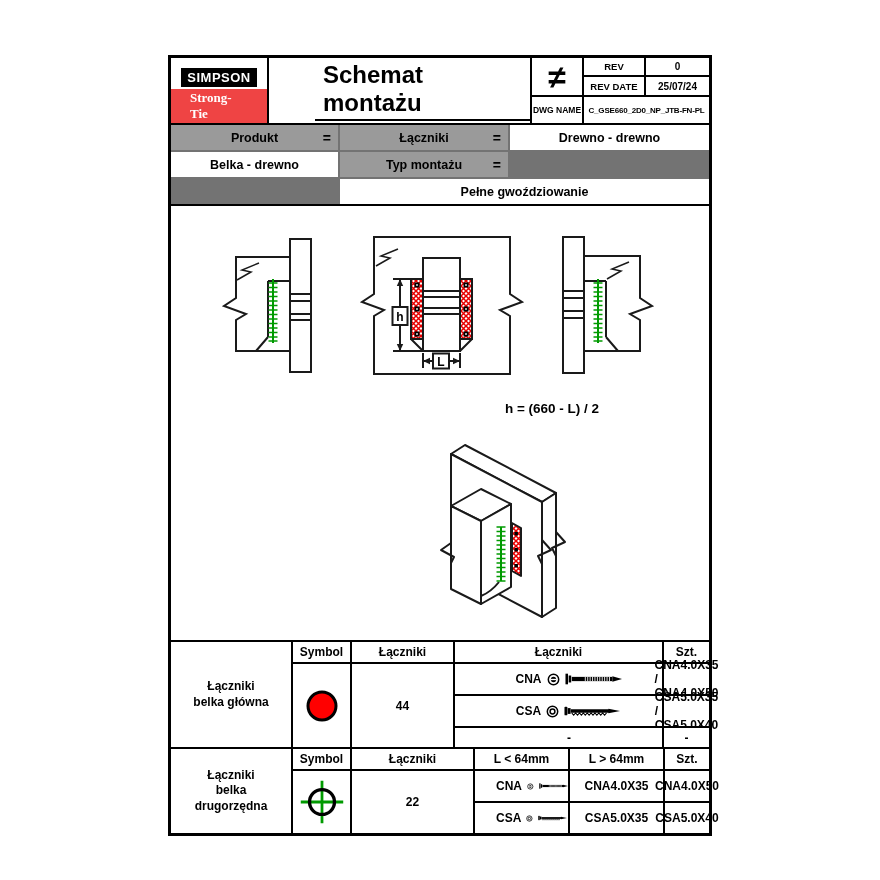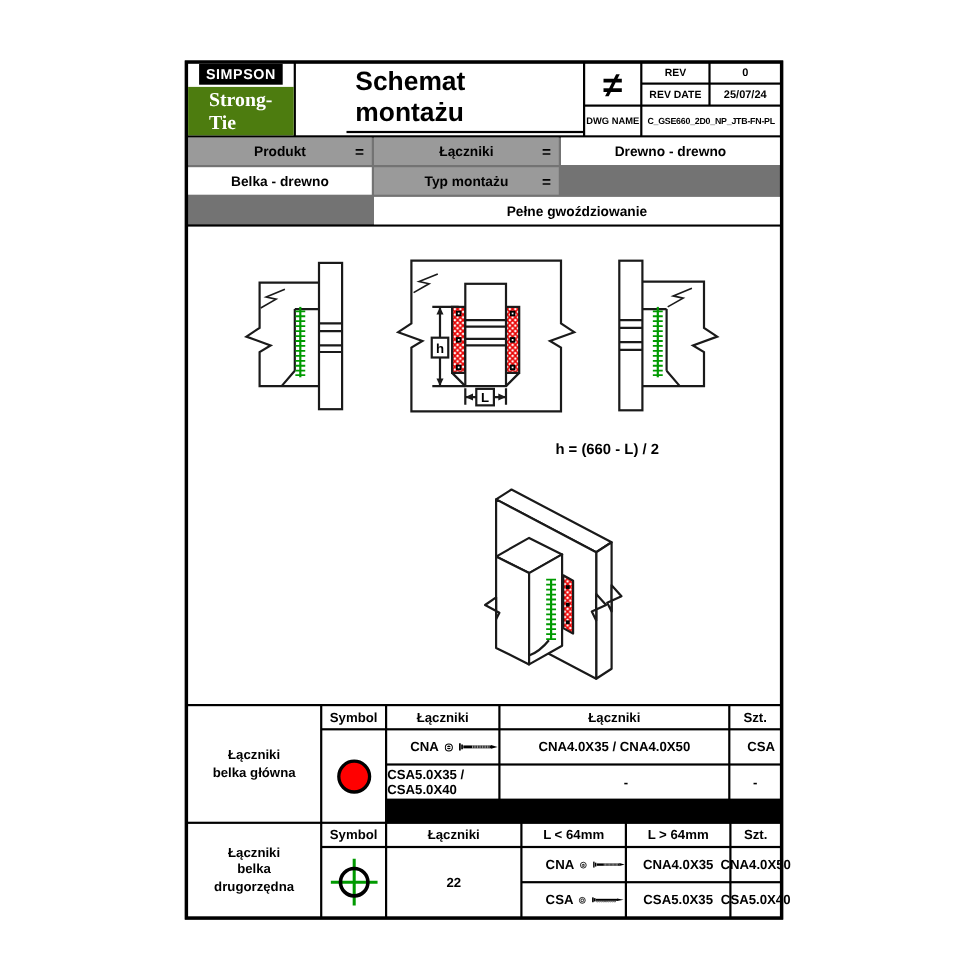--- a/index.html
+++ b/index.html
@@ -4,22 +4,22 @@
 <style>
   html,body{margin:0;padding:0;background:#fff;}
   .canvas{position:relative;width:880px;height:880px;background:#fff;overflow:hidden;
           font-family:"Liberation Sans",sans-serif;color:#000;}
   .doc{position:absolute;left:168px;top:55px;width:544px;height:781px;box-sizing:border-box;
        background:#000;border:3px solid #000;display:flex;flex-direction:column;gap:2px;}
 
   
   .titleblock{flex:0 0 60px;display:grid;grid-template-columns:96px 1fr 177px;gap:2px;background:#000;}
   .logo-cell{background:#fff;display:flex;flex-direction:column;align-items:center;justify-content:center;gap:2px;}
-  .logo-top{background:#000;color:#fff;font-weight:bold;font-size:13px;letter-spacing:.5px;padding:2px 6px;}
-  .logo-bot{background:#4d7c0f;color:#fff;font-weight:bold;font-size:18px;padding:1px 19px;
+  .logo-top{background:#000;color:#fff;font-weight:bold;font-size:13px;letter-spacing:.5px;padding:2px 6px;margin-top:10px;}
+  .logo-bot{background:#ef4444;color:#fff;font-weight:bold;font-size:13px;padding:1px 19px;
             font-family:"Liberation Serif",serif;}
   .title-cell{background:#fff;display:flex;align-items:center;justify-content:center;}
   .title-text{font-size:24px;font-weight:bold;border-bottom:2.5px solid #000;padding:0 8px 2px;margin-left:46px;}
   .rev-grid{display:grid;grid-template-columns:50px 60px 1fr;grid-template-rows:17px 18px 1fr;gap:2px;background:#000;}
   .rev-grid>div{background:#fff;display:flex;align-items:center;justify-content:center;font-weight:bold;}
   .neq-cell{grid-row:1/3;font-size:32px;font-weight:900;line-height:1;}
   .rev-lab{font-size:9.5px;}
   .rev-val{font-size:10px;}
   .dwg-lab{font-size:8.5px;}
   .dwg-val{grid-column:2/4;font-size:8px;letter-spacing:-.2px;text-align:right;}
@@ -245,20 +245,21 @@
         <rect x="7" y="4.2" width="40" height="3.6" fill="#000"></rect>
         <path d="M8,8 l2,2.4 2,-2.4 2,2.4 2,-2.4 2,2.4 2,-2.4 2,2.4 2,-2.4 2,2.4 2,-2.4 2,2.4 2,-2.4 2,2.4 2,-2.4 2,2.4 2,-2.4 2,2.4 2,-2.4" stroke="#000" stroke-width="1.1" fill="none"></path>
         <polygon points="46,3.6 58,6 46,8.4" fill="#000"></polygon>
       </svg>
     </div>
     <div>CSA5.0X35 / CSA5.0X40</div>
 
     <div class="fcell">-</div>
     <div>-</div>
 
+    <div class="qty spanrows-m">44</div>
   </div>
 
   <div class="ftable" id="table-secondary">
     <div class="rowlabel" style="grid-row:1/4">Łączniki
 belka
 drugorzędna</div>
     <div class="hgray">Symbol</div>
     <div class="hgray">Łączniki</div>
     <div class="hgray">L &lt; 64mm</div>
     <div class="hgray">L &gt; 64mm</div>

